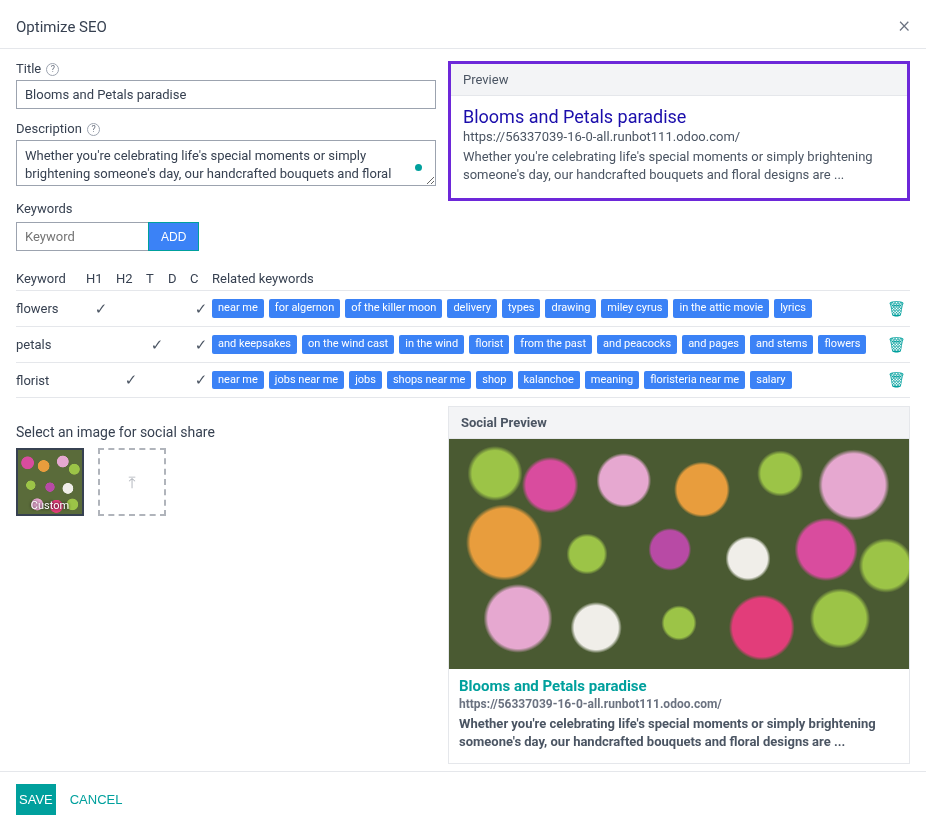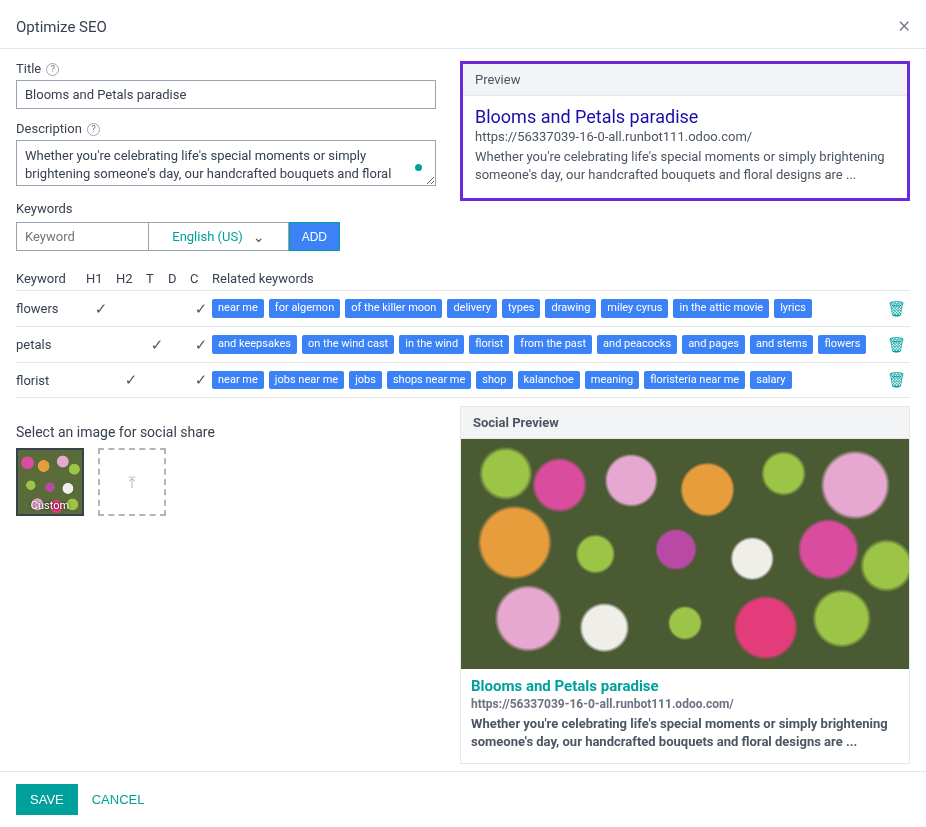--- a/index.html
+++ b/index.html
@@ -31,21 +31,21 @@
     flex: 1;
     overflow-y: scroll;
     padding: 12px 16px 16px 16px;
   }
   .modal-body::-webkit-scrollbar { width: 14px; }
   .modal-body::-webkit-scrollbar-thumb { background: #9ca3af; border-radius: 2px; border: 2px solid #f0f0f0; }
   .modal-body::-webkit-scrollbar-track { background: #f5f5f5; }
   .two-col {
     display: grid;
     grid-template-columns: 420px 1fr;
-    column-gap: 24px;
+    column-gap: 12px;
     align-items: start;
   }
   label.field-label {
     display: block;
     font-size: 13px;
     color: #374151;
     margin-bottom: 4px;
   }
   .help-q {
     display: inline-block;
@@ -239,21 +239,21 @@
     border-top: 1px solid #e5e7eb;
     padding: 12px 16px;
     display: flex;
     gap: 14px;
     align-items: center;
   }
   .btn-save {
     background: #00a09d;
     color: #fff;
     border: none;
-    padding: 8px 14px;
+    padding: 8px 3px;
     font-size: 13px;
     font-weight: 500;
     cursor: pointer;
   }
   .btn-cancel {
     color: #00a09d;
     background: none;
     border: none;
     font-size: 13px;
     font-weight: 500;
@@ -286,24 +286,20 @@
           <span class="help-q">?</span>
         </label>
         <div class="desc-wrap">
           <textarea style="">Whether you're celebrating life's special moments or simply brightening someone's day, our handcrafted bouquets and floral designs are ...</textarea>
           <div class="green-dot"></div>
         </div>
 
         <div class="section-label">Keywords</div>
         <div class="kw-input-row">
           <input type="text" placeholder="Keyword" style="">
-          <div class="kw-select">
-            <span>English (US)</span>
-            <span class="chevron">⌄</span>
-          </div>
           <button class="add-btn">ADD</button>
         </div>
       </div>
 
       <div>
         <div class="preview-card">
           <div class="preview-card-header">Preview</div>
           <div class="preview-card-body">
             <div class="serp-title">Blooms and Petals paradise</div>
             <div class="serp-url">https://56337039-16-0-all.runbot111.odoo.com/</div>

